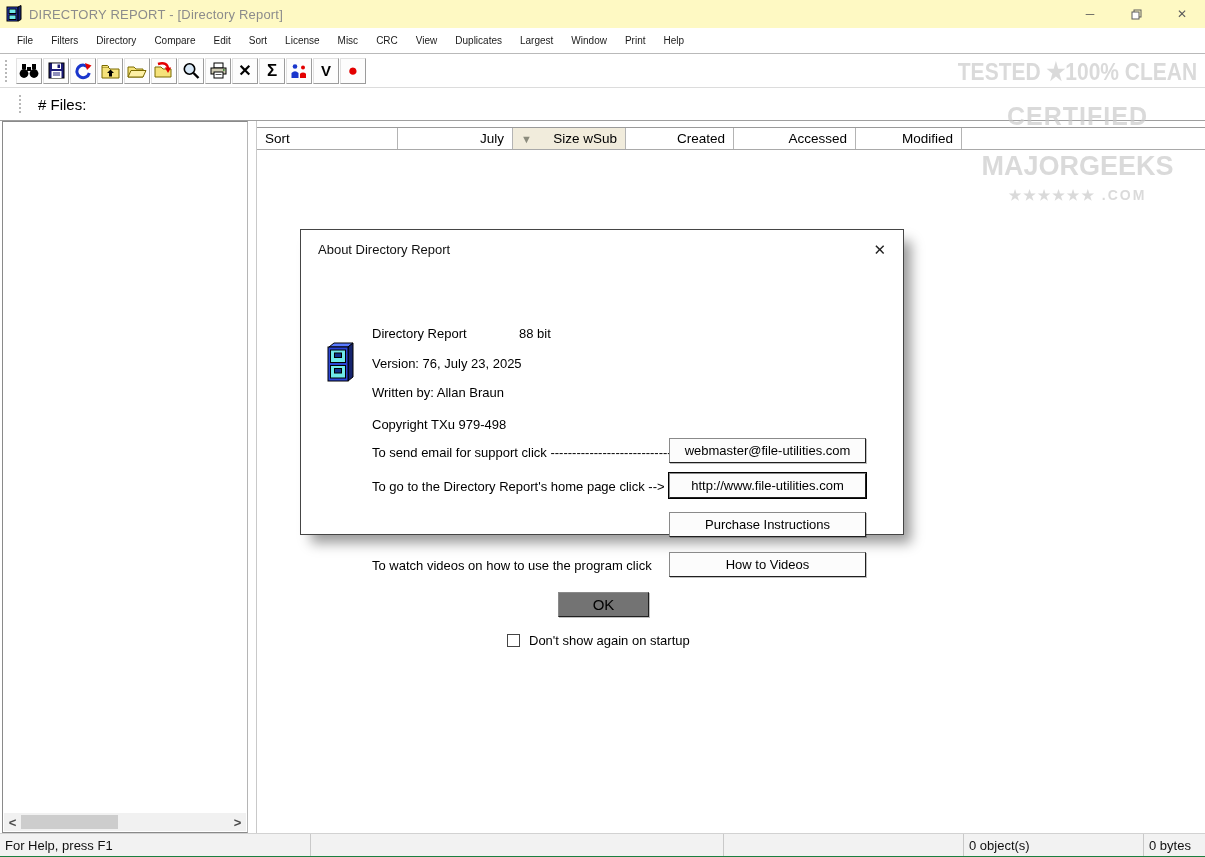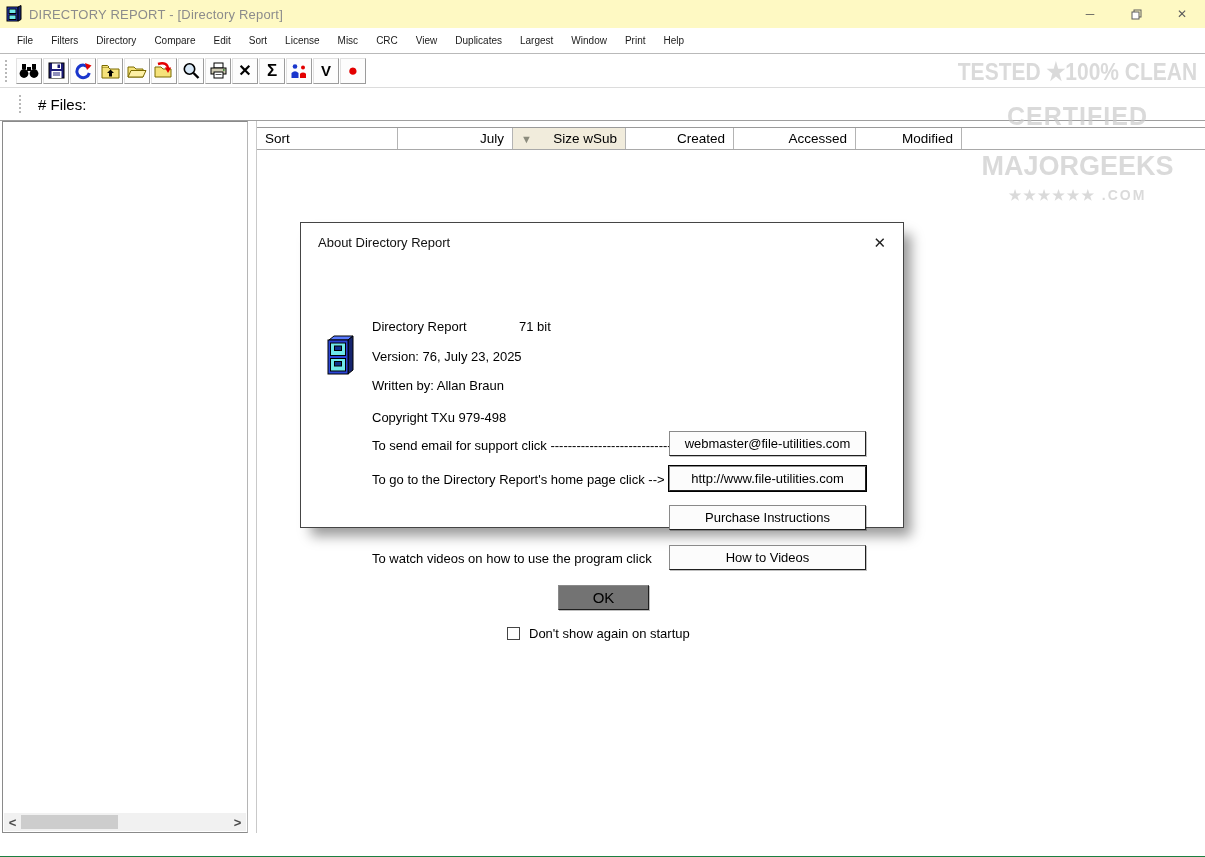--- a/index.html
+++ b/index.html
@@ -47,21 +47,21 @@
   .sort-tri{color:#8b8b7d;font-size:11px;}
   .hdr-fill{flex:1;background:#fff;}
   .table-body{flex:1;background:#fff;}
 
   
   .statusbar{height:24px;display:flex;align-items:center;background:#f2f2f2;border-top:1px solid #d2d2d2;font-size:13px;color:#111;}
   .sb-pane{height:100%;display:flex;align-items:center;padding-left:5px;}
   .sb-pane.sep{border-left:1px solid #c9c9c9;}
 
   
-  .dialog{position:absolute;left:300px;top:222px;width:604px;height:306px;background:#fff;border:1px solid #454545;box-shadow:9px 10px 12px -2px rgba(0,0,0,0.40);z-index:50;}
+  .dialog{position:absolute;left:300px;top:229px;width:604px;height:306px;background:#fff;border:1px solid #454545;box-shadow:9px 10px 12px -2px rgba(0,0,0,0.40);z-index:50;}
   .dlg-titlebar{height:39px;display:flex;align-items:center;padding:0 17px;}
   .dlg-title{font-size:13px;color:#111;}
   .dlg-close{margin-left:auto;font-size:15px;color:#222;}
   .dlg-body{position:relative;font-size:13px;color:#000;height:363px;}
   .dlg-icon{position:absolute;left:25px;top:72px;}
   .abs{position:absolute;white-space:nowrap;}
   .dlg-btn{position:absolute;left:368px;width:197px;height:25px;background:#fcfcfc;border:1px solid #8a8a8a;border-right-color:#1f1f1f;border-bottom-color:#1f1f1f;box-shadow:1px 1px 0 rgba(0,0,0,.25);display:flex;align-items:center;justify-content:center;font-size:13px;}
   .dlg-btn.default{box-shadow:0 0 0 1px #000,1px 1px 0 rgba(0,0,0,.25);}
   .ok-btn{position:absolute;left:257px;top:323px;width:91px;height:25px;background:#737373;border:1px solid #8a8a8a;border-right-color:#1f1f1f;border-bottom-color:#1f1f1f;box-shadow:1px 1px 0 rgba(0,0,0,.25);display:flex;align-items:center;justify-content:center;font-size:15px;}
   .chk-row{position:absolute;left:206px;top:364px;display:flex;align-items:center;}
@@ -250,20 +250,33 @@
         </div>
         <div class="hdr-cell" style="width:106px;">
           <span>Modified</span>
         </div>
         <div class="hdr-fill"></div>
       </div>
       <div class="table-body"></div>
     </div>
   </div>
 
+  <div class="statusbar">
+    <div class="sb-pane" style="width:310px;">
+      <span>For Help, press F1</span>
+    </div>
+    <div class="sb-pane sep" style="width:413px;"></div>
+    <div class="sb-pane sep" style="width:240px;"></div>
+    <div class="sb-pane sep" style="width:180px;">
+      <span>0 object(s)</span>
+    </div>
+    <div class="sb-pane sep" style="flex:1;">
+      <span>0 bytes</span>
+    </div>
+  </div>
 
   <div class="watermark">
     <div class="wm1">TESTED ★100% CLEAN</div>
     <div class="wm2">CERTIFIED</div>
     <div class="wm3">MAJORGEEKS</div>
     <div class="wm4">★★★★★★ .COM</div>
   </div>
 
   <div class="dialog">
     <div class="dlg-titlebar">
@@ -277,21 +290,21 @@
           <polygon points="22,6 27,2 27,36 22,40" fill="#16246e" stroke="#000"></polygon>
           <rect x="2" y="6" width="20" height="34" fill="#2b45d6" stroke="#000"></rect>
           <rect x="4.5" y="9" width="15" height="12.5" fill="#6fe9e9" stroke="#000"></rect>
           <rect x="8.5" y="12" width="7" height="4.5" fill="#10328c" stroke="#000"></rect>
           <rect x="4.5" y="24.5" width="15" height="12.5" fill="#6fe9e9" stroke="#000"></rect>
           <rect x="8.5" y="27.5" width="7" height="4.5" fill="#10328c" stroke="#000"></rect>
         </svg>
       </span>
 
       <span class="abs" style="left:71px;top:57px;">Directory Report</span>
-      <span class="abs" style="left:218px;top:57px;">71 bit</span>
+      <span class="abs" style="left:218px;top:57px;">88 bit</span>
       <span class="abs" style="left:71px;top:87px;">Version: 76, July 23, 2025</span>
       <span class="abs" style="left:71px;top:116px;">Written by: Allan Braun</span>
       <span class="abs" style="left:71px;top:148px;">Copyright TXu 979-498</span>
 
       <span class="abs" style="left:71px;top:176px;">To send email for support click ----------------------------&gt;</span>
       <div class="dlg-btn" style="top:169px;">webmaster@file-utilities.com</div>
 
       <span class="abs" style="left:71px;top:210px;">To go to the Directory Report's home page click --&gt;</span>
       <div class="dlg-btn default" style="top:204px;">http://www.file-utilities.com</div>
 

